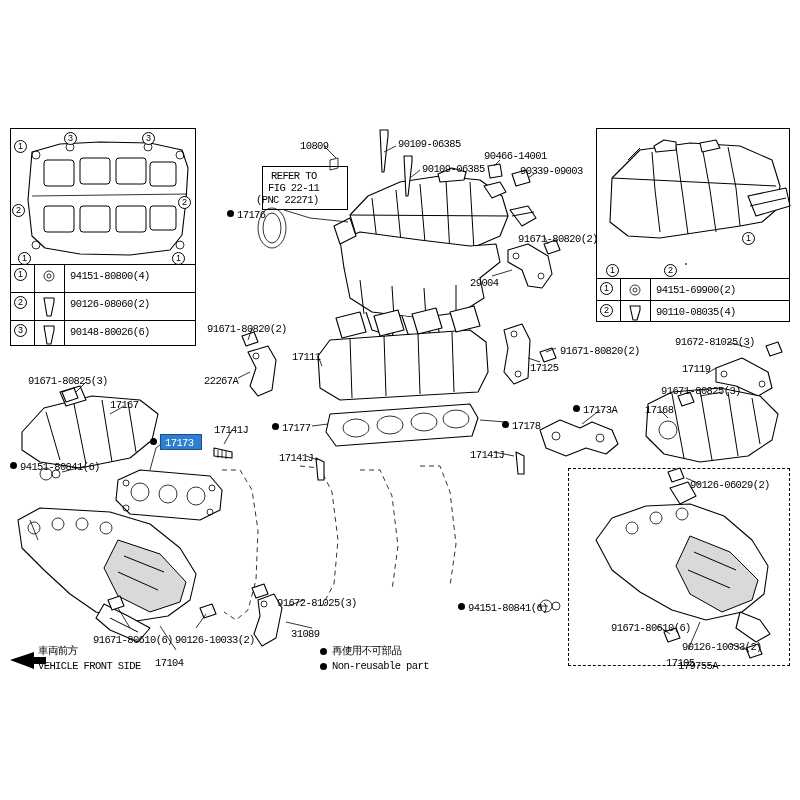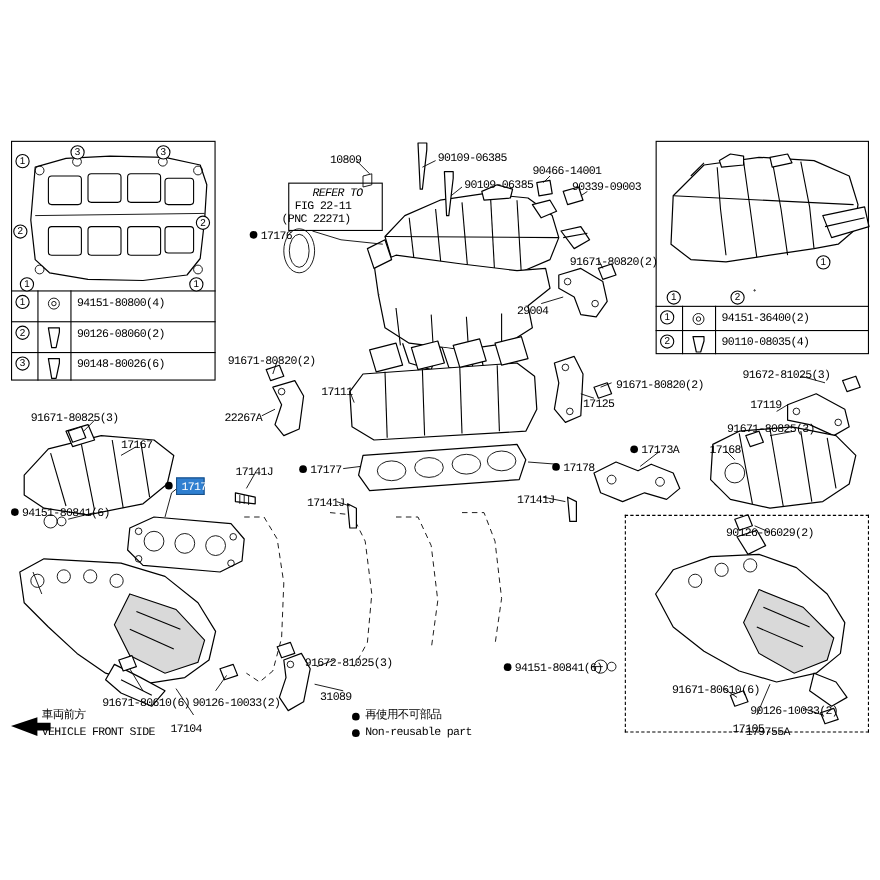--- a/index.html
+++ b/index.html
@@ -420,33 +420,33 @@
       <circle class="thin" cx="49" cy="276" r="5"></circle>
       <circle class="thin" cx="49" cy="276" r="2"></circle>
       <path class="part" d="M44 298 L54 298 L54 302 L51 316 L47 316 Z"></path>
       <path class="part" d="M44 326 L54 326 L54 330 L51 344 L47 344 Z"></path>
       <circle class="thin" cx="635" cy="290" r="5"></circle>
       <circle class="thin" cx="635" cy="290" r="2"></circle>
       <path class="part" d="M630 306 L640 306 L640 310 L637 320 L633 320 Z"></path>
     </g>
   </svg>
 
-  <div class="hl" style="left:160px; top:434px; width:26px; height:16px;">
+  <div class="hl" style="left:160px; top:434px; width:42px; height:16px;">
     <span class="lbl mono" style="left:4px; top:2px;">17173</span>
   </div>
   <div class="bullet" style="left:150px; top:438px;"></div>
 
-  <div class="lbl mono" style="left:284px; top:170px;font-style:italic;">REFER TO</div>
+  <div class="lbl mono" style="left:271px; top:170px;">REFER TO</div>
   <div class="lbl mono" style="left:268px; top:182px;">FIG 22-11</div>
   <div class="lbl mono" style="left:256px; top:194px;">(PNC 22271)</div>
 
   <div class="lbl mono" style="left:70px; top:270px;">94151-80800(4)</div>
   <div class="lbl mono" style="left:70px; top:298px;">90126-08060(2)</div>
   <div class="lbl mono" style="left:70px; top:326px;">90148-80026(6)</div>
-  <div class="lbl mono" style="left:656px; top:284px;">94151-36400(2)</div>
+  <div class="lbl mono" style="left:656px; top:284px;">94151-69900(2)</div>
   <div class="lbl mono" style="left:656px; top:306px;">90110-08035(4)</div>
 
   <div id="callouts">
       <div class="lbl mono" style="left: 300px; top: 140px;">10809</div>
       <div class="lbl mono" style="left: 398px; top: 138px;">90109-06385</div>
       <div class="lbl mono" style="left: 422px; top: 163px;">90109-06385</div>
       <div class="lbl mono" style="left: 484px; top: 150px;">90466-14001</div>
       <div class="lbl mono" style="left: 520px; top: 165px;">90339-09003</div>
       <div class="lbl mono" style="left: 237px; top: 209px;">17176</div>
       <div class="lbl mono" style="left: 518px; top: 233px;">91671-80820(2)</div>
@@ -462,21 +462,21 @@
       <div class="lbl mono" style="left: 28px; top: 375px;">91671-80825(3)</div>
       <div class="lbl mono" style="left: 110px; top: 399px;">17167</div>
       <div class="lbl mono" style="left: 282px; top: 422px;">17177</div>
       <div class="lbl mono" style="left: 512px; top: 420px;">17178</div>
       <div class="lbl mono" style="left: 583px; top: 404px;">17173A</div>
       <div class="lbl mono" style="left: 645px; top: 404px;">17168</div>
       <div class="lbl mono" style="left: 214px; top: 424px;">17141J</div>
       <div class="lbl mono" style="left: 279px; top: 452px;">17141J</div>
       <div class="lbl mono" style="left: 470px; top: 449px;">17141J</div>
       <div class="lbl mono" style="left: 20px; top: 461px;">94151-80841(6)</div>
-      <div class="lbl mono" style="left: 660px; top: 479px;">90126-06029(2)</div>
+      <div class="lbl mono" style="left: 690px; top: 479px;">90126-06029(2)</div>
       <div class="lbl mono" style="left: 277px; top: 597px;">91672-81025(3)</div>
       <div class="lbl mono" style="left: 468px; top: 602px;">94151-80841(6)</div>
       <div class="lbl mono" style="left: 291px; top: 628px;">31089</div>
       <div class="lbl mono" style="left: 93px; top: 634px;">91671-80610(6)</div>
       <div class="lbl mono" style="left: 175px; top: 634px;">90126-10033(2)</div>
       <div class="lbl mono" style="left: 155px; top: 657px;">17104</div>
       <div class="lbl mono" style="left: 611px; top: 622px;">91671-80610(6)</div>
       <div class="lbl mono" style="left: 682px; top: 641px;">90126-10033(2)</div>
       <div class="lbl mono" style="left: 666px; top: 657px;">17105</div>
     </div>

